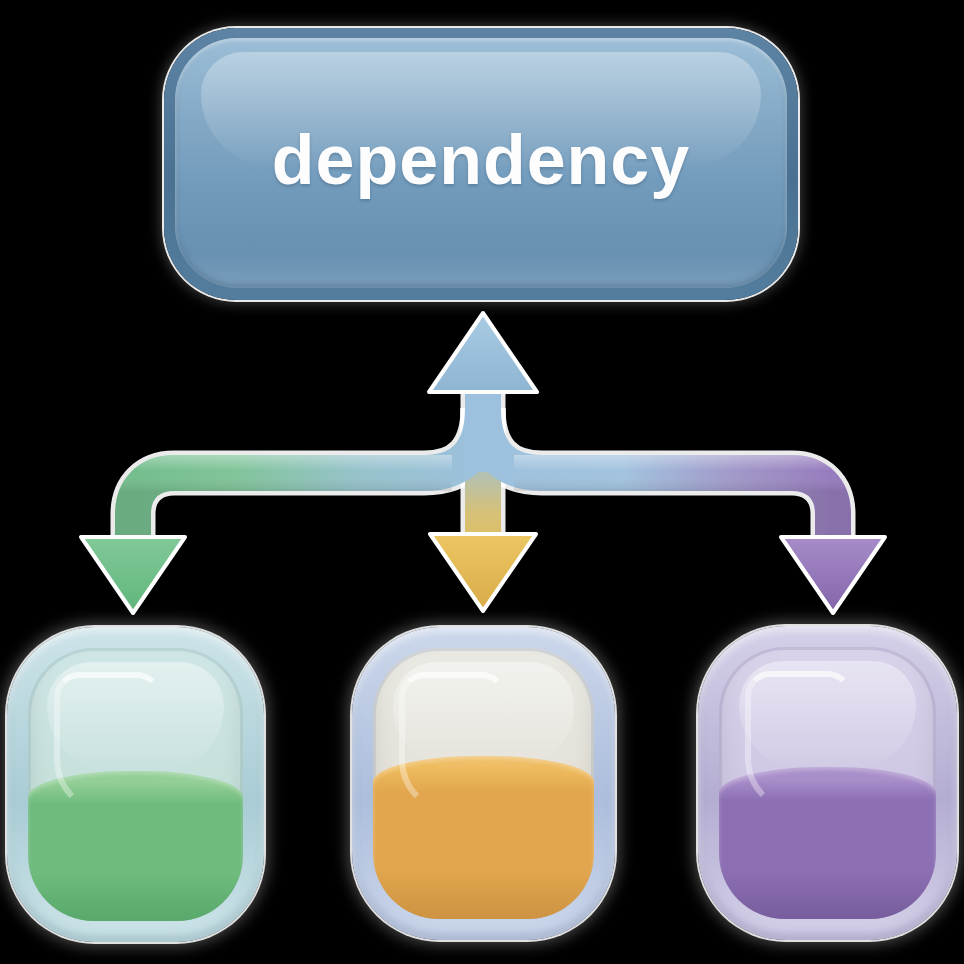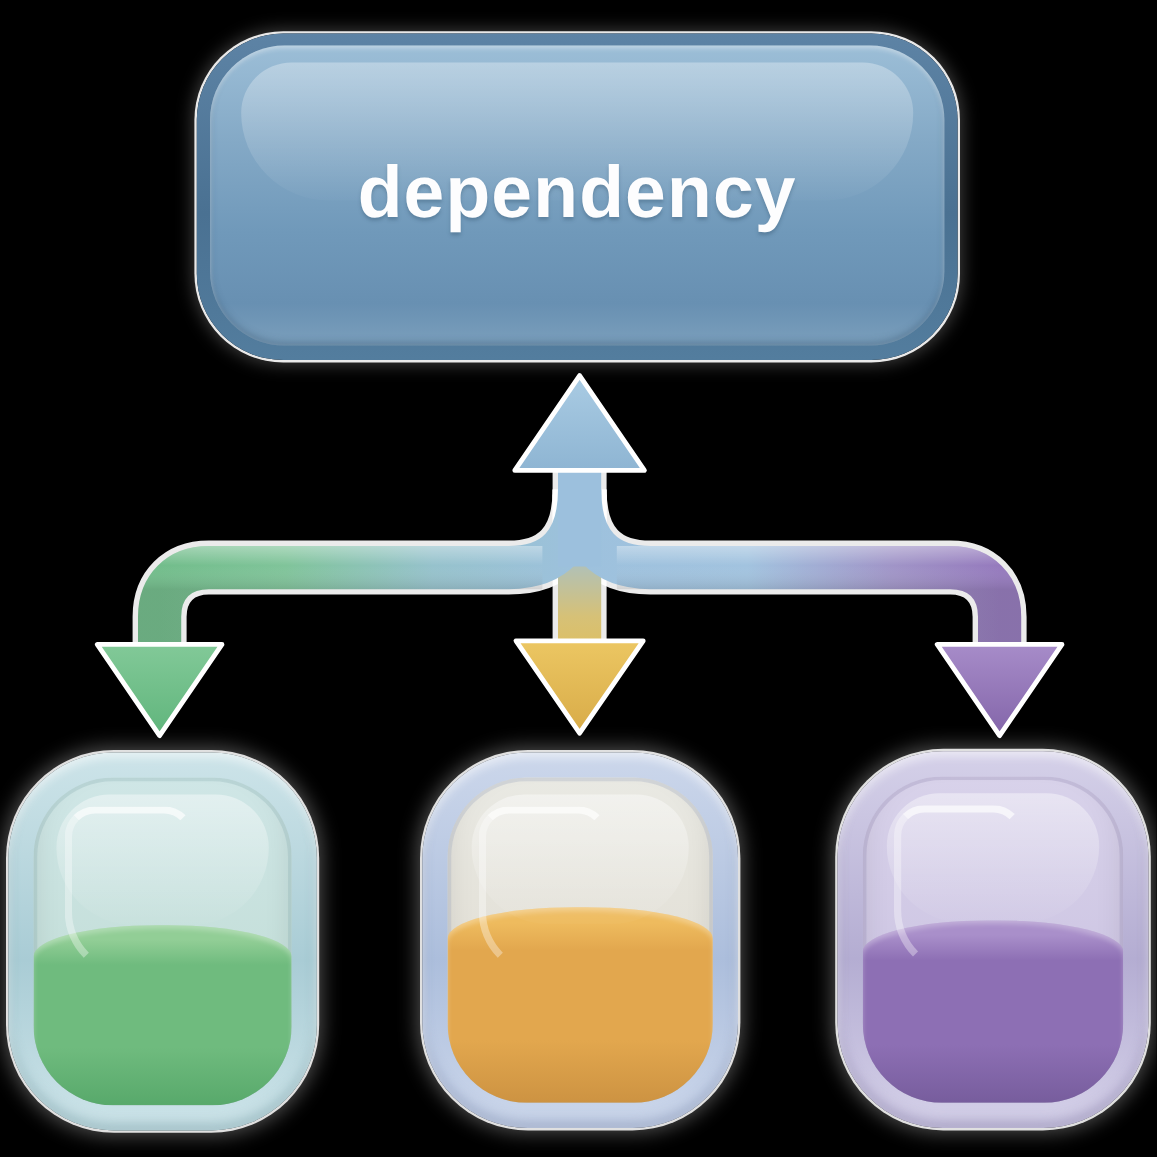--- a/index.html
+++ b/index.html
@@ -21,21 +21,21 @@
     background:linear-gradient(180deg,#9cbed7 0%,#84a9c6 32%,#7099ba 62%,#6890b2 86%,#7b9fbc 100%);
     box-shadow:inset 0 2px 4px rgba(255,255,255,.45), inset 0 -3px 6px rgba(40,70,95,.35);
   }
   .dep-gloss{
     position:absolute;left:26px;right:26px;top:14px;height:46%;
     border-radius:52px 52px 90px 90px;
     background:linear-gradient(180deg,rgba(255,255,255,.32),rgba(255,255,255,.02));
   }
   .dep-label{
     position:absolute;inset:0;display:flex;align-items:center;justify-content:center;
-    color:#fdfdfe;font-size:61px;font-weight:700;letter-spacing:1px;
+    color:#fdfdfe;font-size:70px;font-weight:700;letter-spacing:1px;
     text-shadow:0 2px 3px rgba(50,80,105,.35);
     padding-bottom:6px;
   }
 
   
   svg.arrows{position:absolute;left:0;top:0;}
 
   
   .jar{position:absolute;border-radius:88px;
     box-shadow:0 0 0 2px rgba(255,255,255,.85), 0 0 16px 4px rgba(255,255,255,.30);

